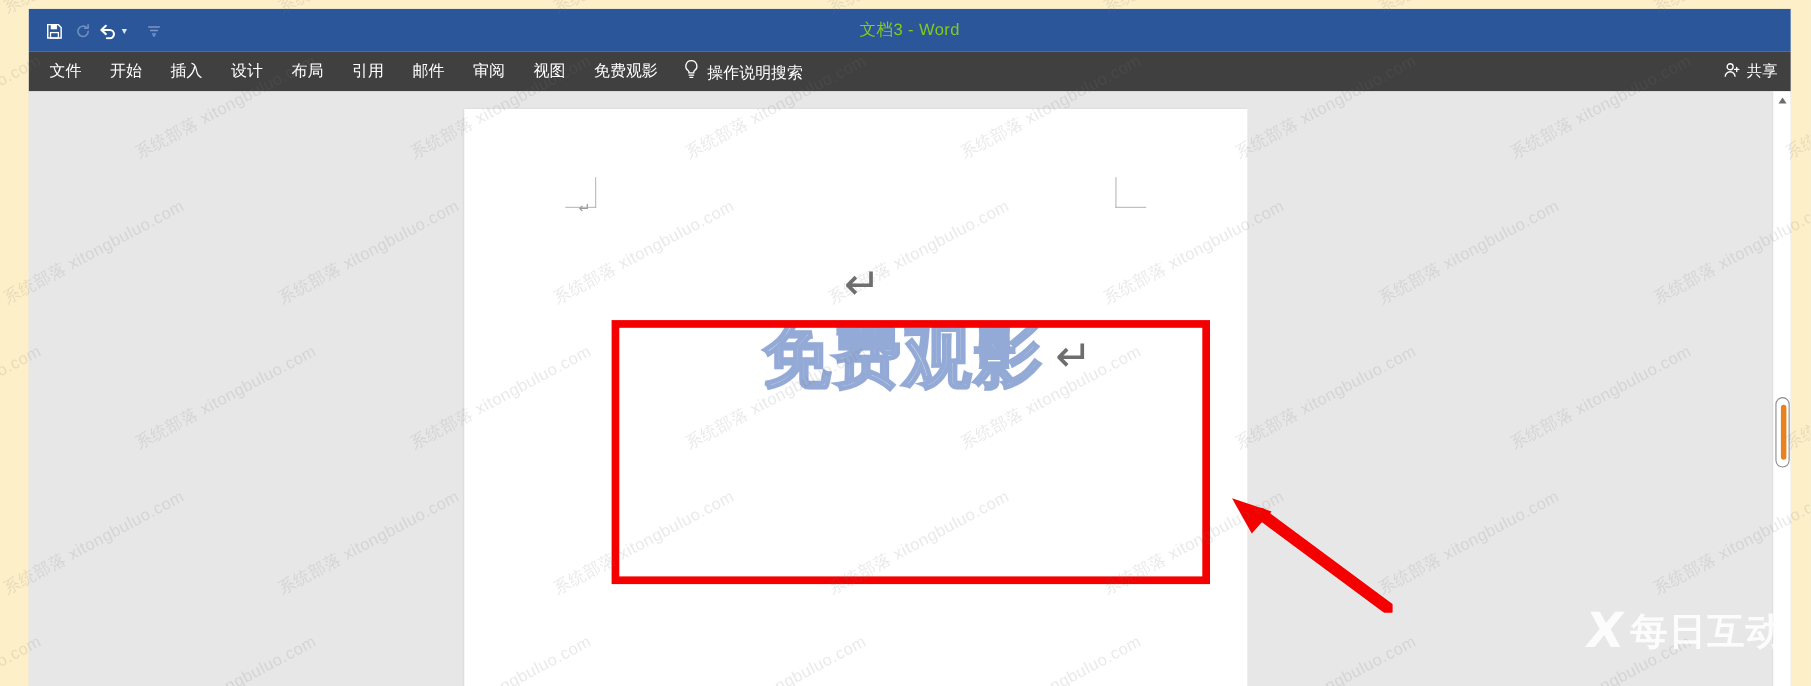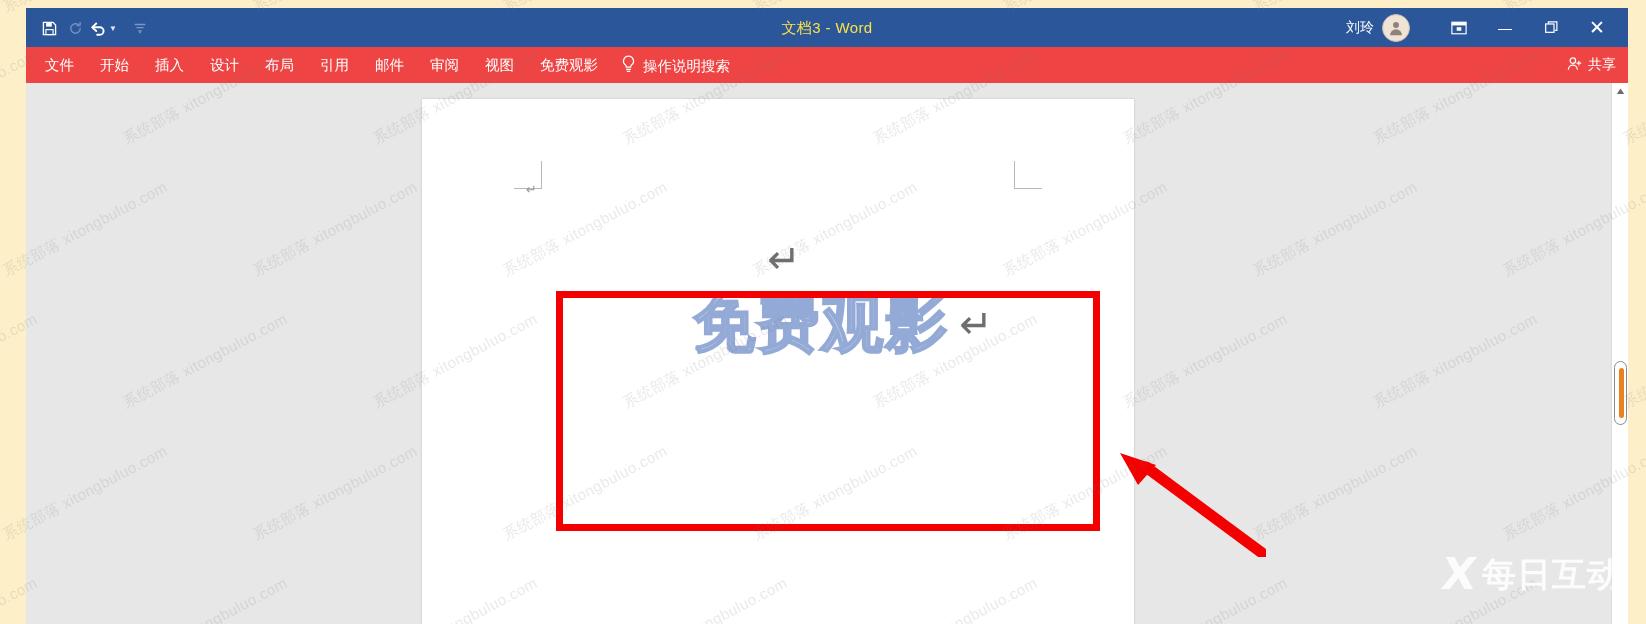--- a/index.html
+++ b/index.html
@@ -42,21 +42,21 @@
     display: flex; align-items: center; justify-content: center;
     color: #ffffff; font-size: 15px; line-height: 1;
   }
   .qat-icon.dim { color: #6f8dc0; }
   .qat-caret { color:#dfe7f4; font-size:8px; margin-left:1px; }
 
   #window-title {
     position: absolute; left: 0; top: 0;
     width: 1602px; height: 39px;
     line-height: 39px; text-align: center;
-    color: #fde047; font-size: 15px;
+    color: #84cc16; font-size: 15px;
     letter-spacing: .4px;
   }
 
   #titlebar-right {
     position:absolute; right: 8px; top: 0; height:39px;
     display:flex; align-items:center; gap: 0;
   }
   #user-name { color:#fff; font-size:14px; margin-right:8px; }
   #avatar {
     width:28px; height:28px; border-radius:50%;
@@ -69,21 +69,21 @@
     width: 46px; height: 39px;
     display:flex; align-items:center; justify-content:center;
     color:#ffffff; font-size:14px;
   }
   .win-btn.close { font-size:19px; }
 
   
   #ribbon-tabs {
     position:absolute; left:0; top:39px;
     width:1602px; height:36px;
-    background:#ef4444;
+    background:#404040;
   }
   .tabs-inner { position:absolute; left:6px; top:0; height:36px; display:flex; align-items:center; }
   .rtab {
     color:#ffffff; font-size:14.5px;
     padding: 0 13px; height:36px; line-height:36px;
     white-space:nowrap;
   }
   #tellme {
     display:flex; align-items:flex-end; gap:7px;
     margin-left: 10px; color:#ffffff; font-size:14.5px;
@@ -260,44 +260,20 @@
         <span class="qat-icon dim" style="margin-left:10px;">
           <svg width="14" height="14" viewBox="0 0 16 16" aria-hidden="true">
             <path d="M2.5 4h11M4.5 7.6h7M6.5 11.2h3" stroke="#7c98c8" stroke-width="1.5" stroke-linecap="round"></path>
             <path d="M8 14.6 6.2 12h3.6z" fill="#7c98c8"></path>
           </svg>
         </span>
       </div>
 
       <div id="window-title">文档3  -  Word</div>
 
-      <div id="titlebar-right">
-        <span id="user-name">刘玲</span>
-        <span id="avatar">
-          <svg width="18" height="18" viewBox="0 0 20 20" aria-hidden="true">
-            <circle cx="10" cy="6.6" r="3.3" fill="#8e8279"></circle>
-            <path d="M3.4 18a6.6 6.6 0 0 1 13.2 0z" fill="#8e8279"></path>
-          </svg>
-        </span>
-        <span class="win-btn">
-          <svg width="16" height="14" viewBox="0 0 18 15" aria-hidden="true">
-            <rect x="1" y="1" width="16" height="13" fill="none" stroke="#ffffff" stroke-width="1.3"></rect>
-            <rect x="1" y="1" width="16" height="3.6" fill="#ffffff"></rect>
-            <rect x="6.4" y="6.6" width="5.2" height="4" fill="#ffffff"></rect>
-          </svg>
-        </span>
-        <span class="win-btn">—</span>
-        <span class="win-btn">
-          <svg width="13" height="13" viewBox="0 0 14 14" aria-hidden="true">
-            <rect x="0.7" y="3.2" width="9" height="9" fill="none" stroke="#ffffff" stroke-width="1.3"></rect>
-            <path d="M3.6 3.2V.9h9.2v9.2h-2.4" fill="none" stroke="#ffffff" stroke-width="1.3"></path>
-          </svg>
-        </span>
-        <span class="win-btn close">✕</span>
-      </div>
     </div>
 
     <div id="ribbon-tabs">
       <div class="tabs-inner">
         <span class="rtab">文件</span>
         <span class="rtab">开始</span>
         <span class="rtab">插入</span>
         <span class="rtab">设计</span>
         <span class="rtab">布局</span>
         <span class="rtab">引用</span>

